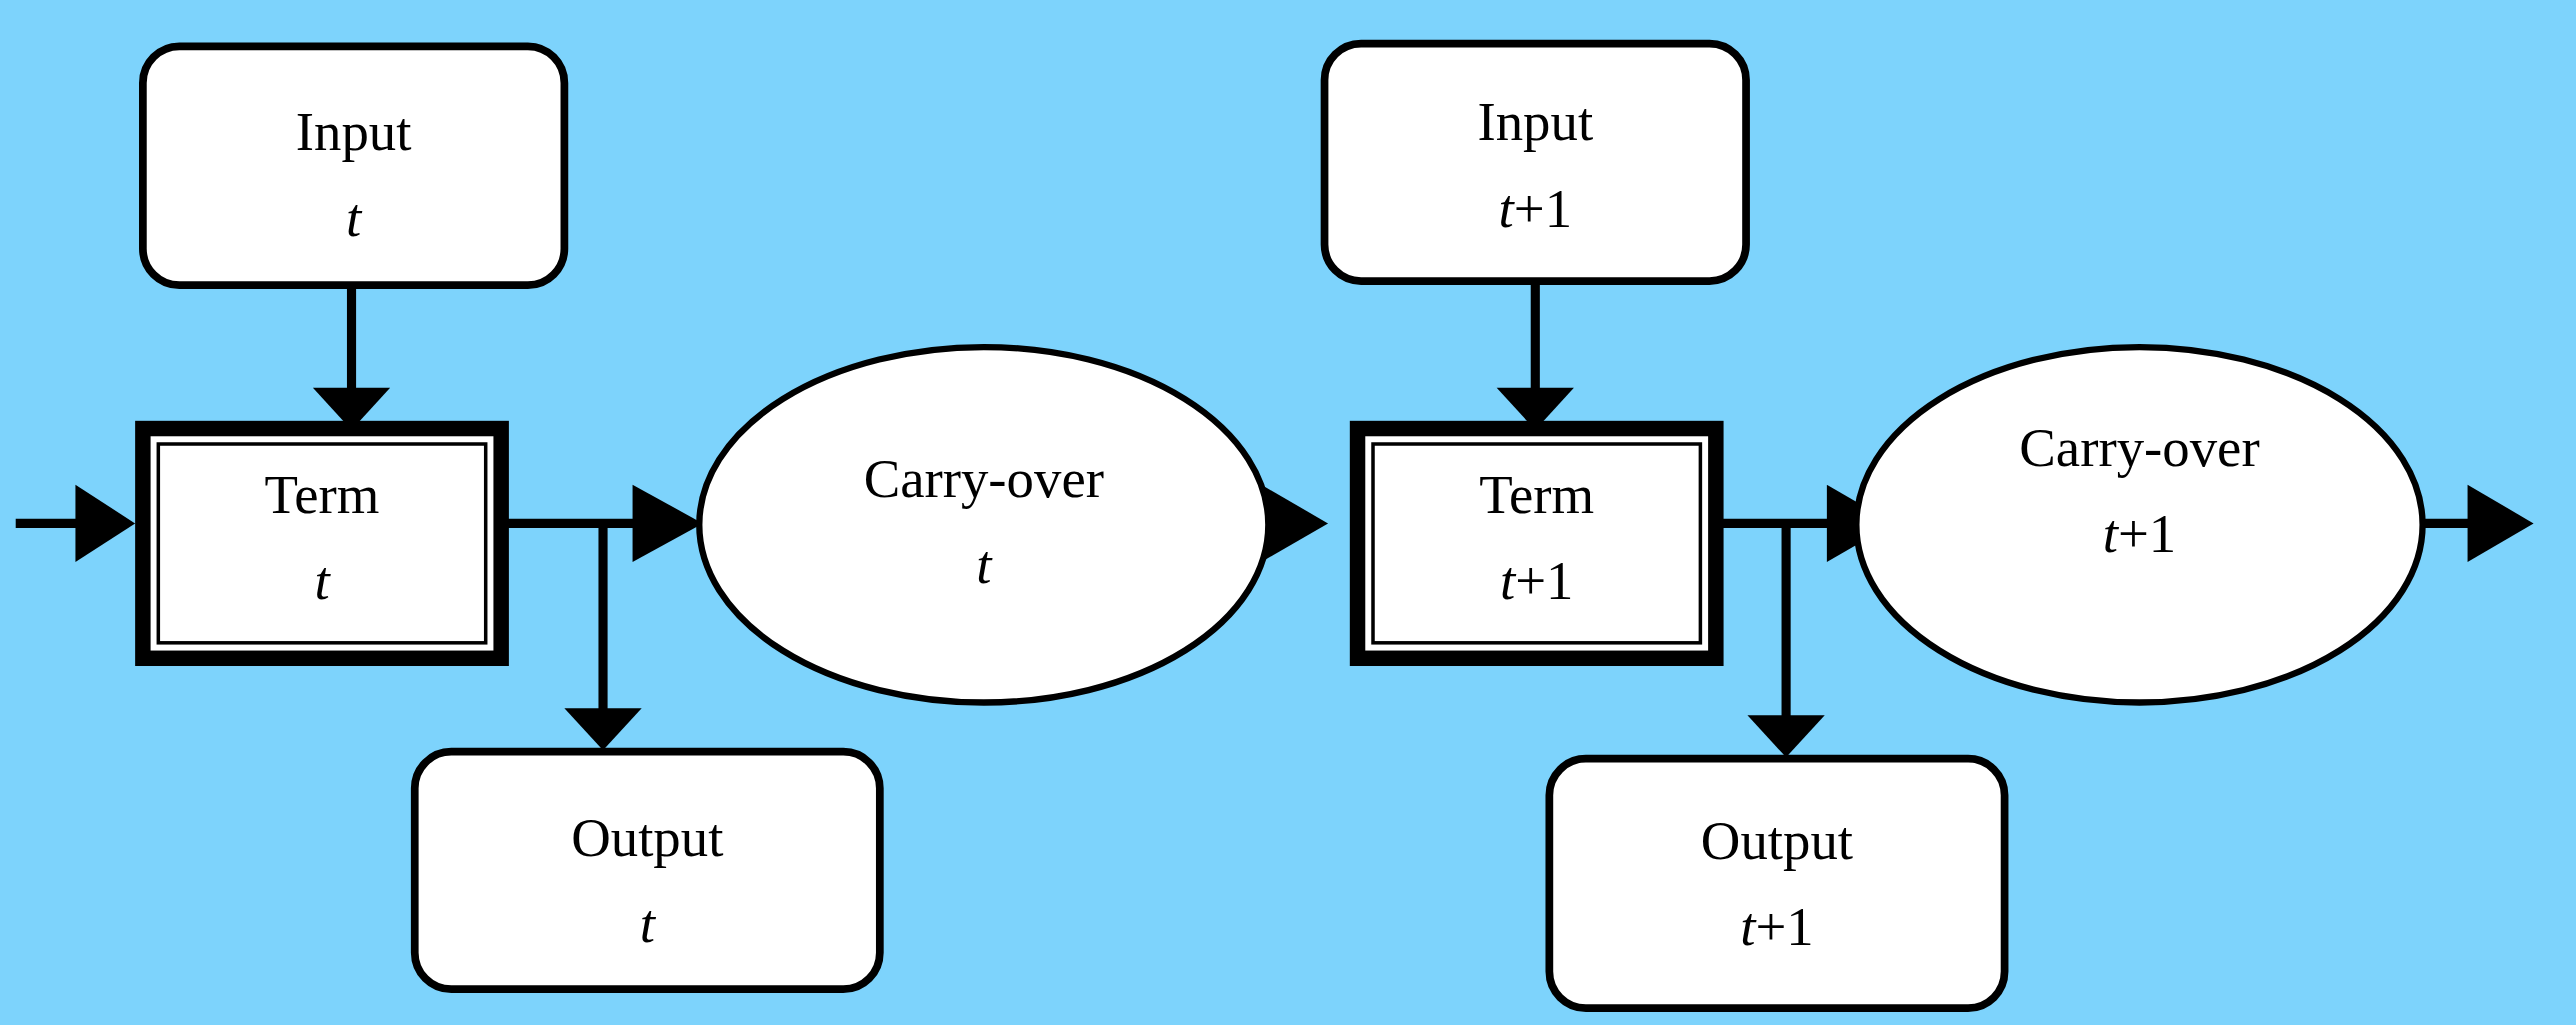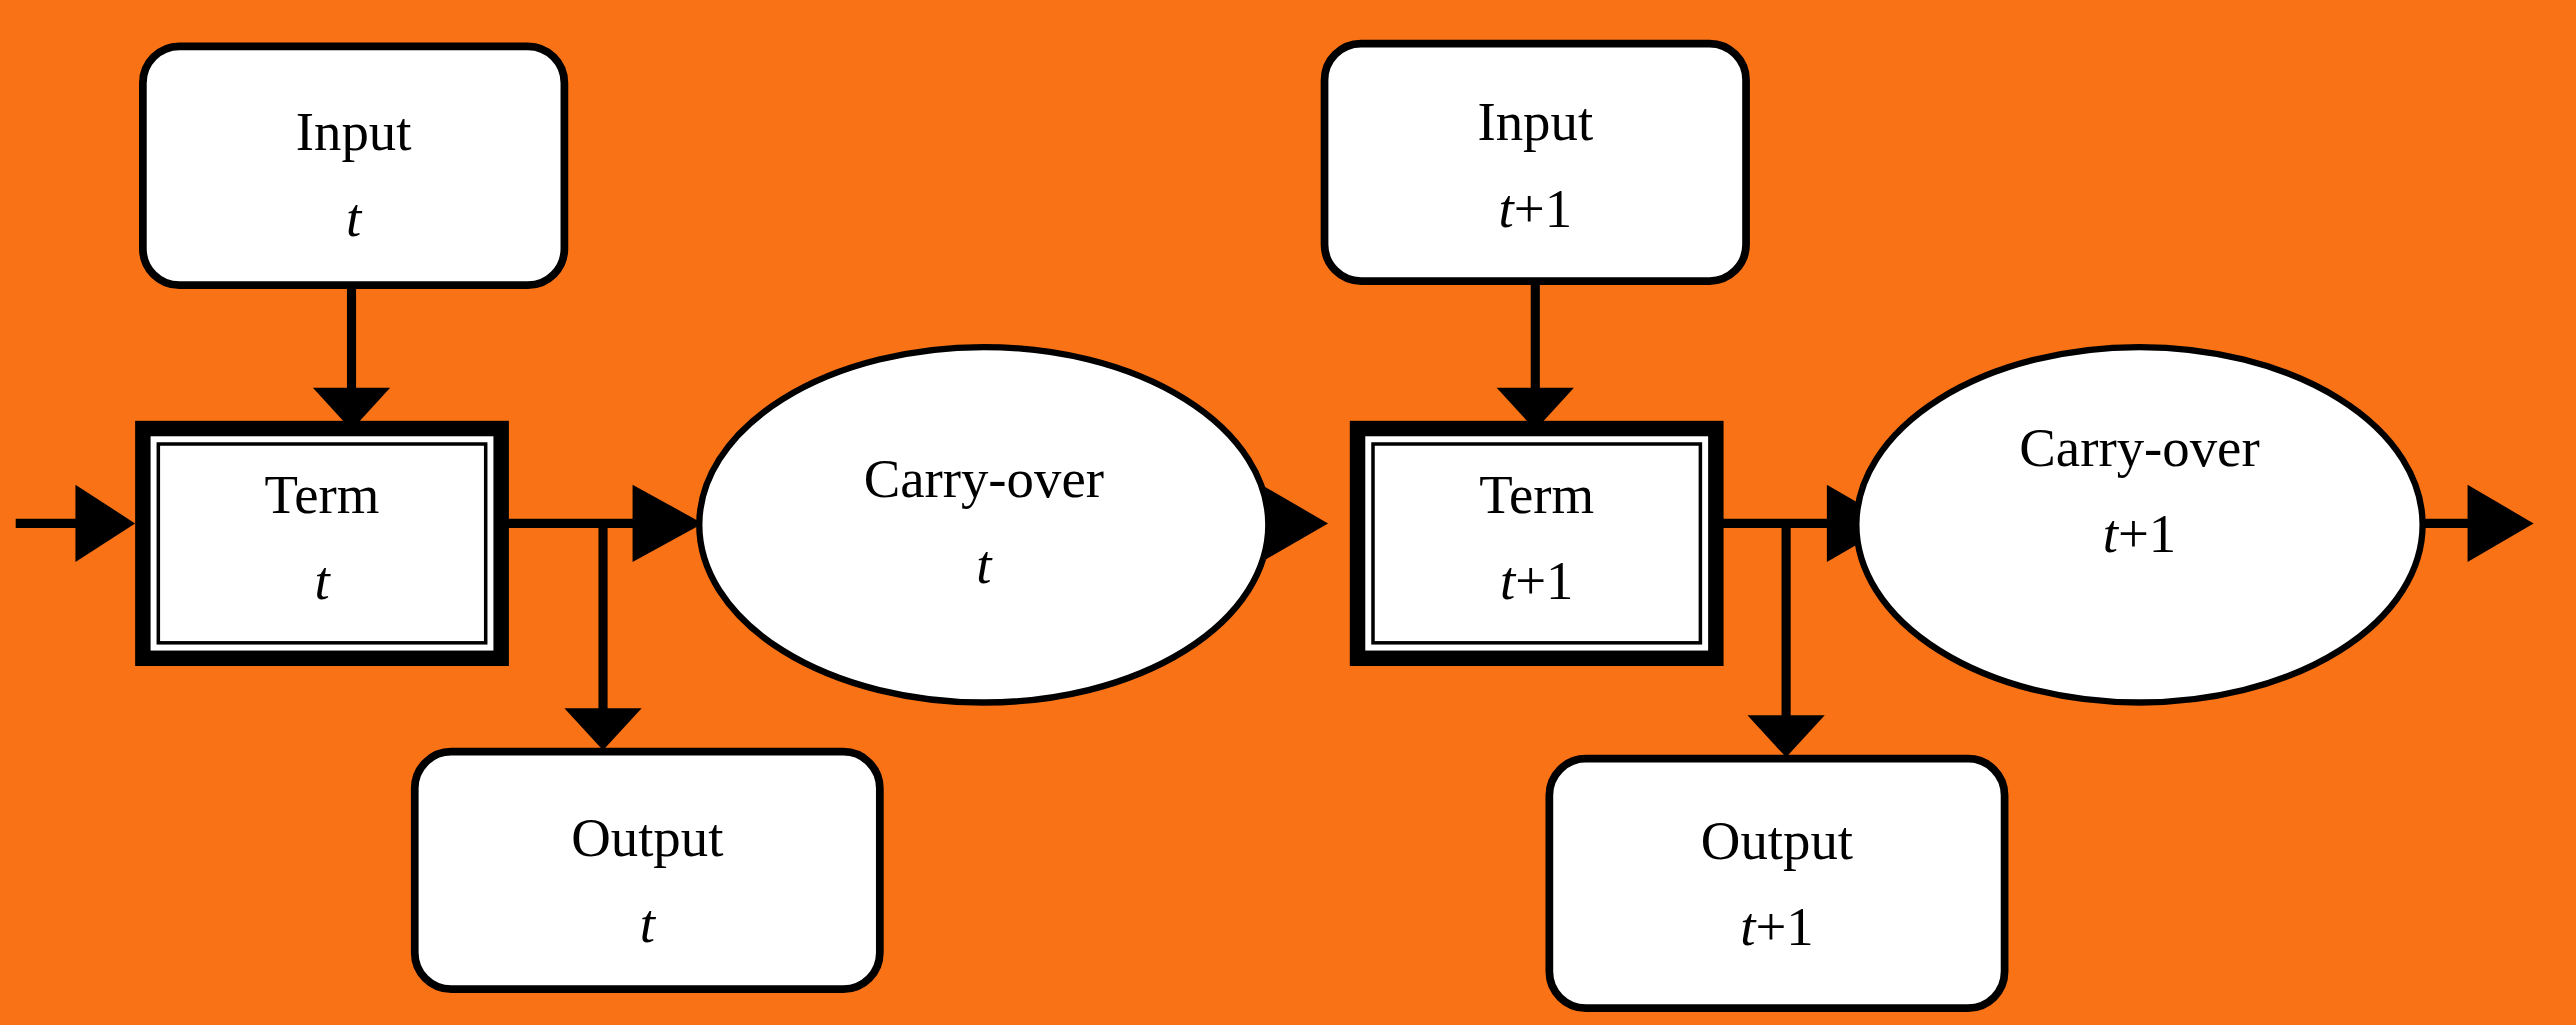--- a/index.html
+++ b/index.html
@@ -10,21 +10,21 @@
   body {
     width: 2576px;
     height: 1025px;
     font-family: "Liberation Serif", "DejaVu Serif", serif;
     overflow: hidden;
   }
   #diagram-root {
     position: relative;
     width: 2576px;
     height: 1025px;
-    background: #f97316;
+    background: #7dd3fc;
   }
   svg.diagram-canvas {
     display: block;
     width: 2576px;
     height: 1025px;
   }
   .node-shape {
     fill: #ffffff;
     stroke: #000000;
   }

